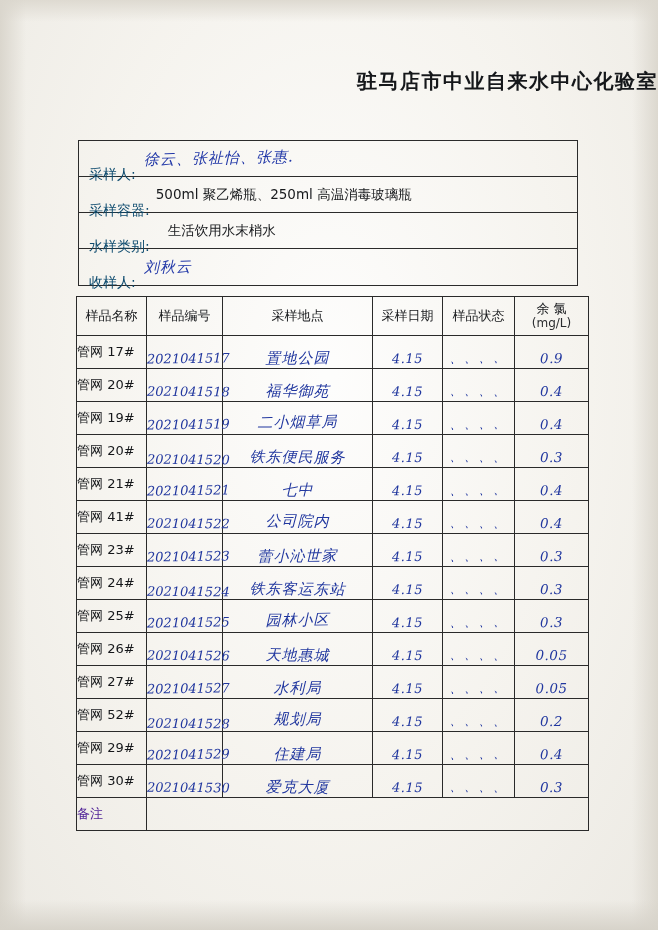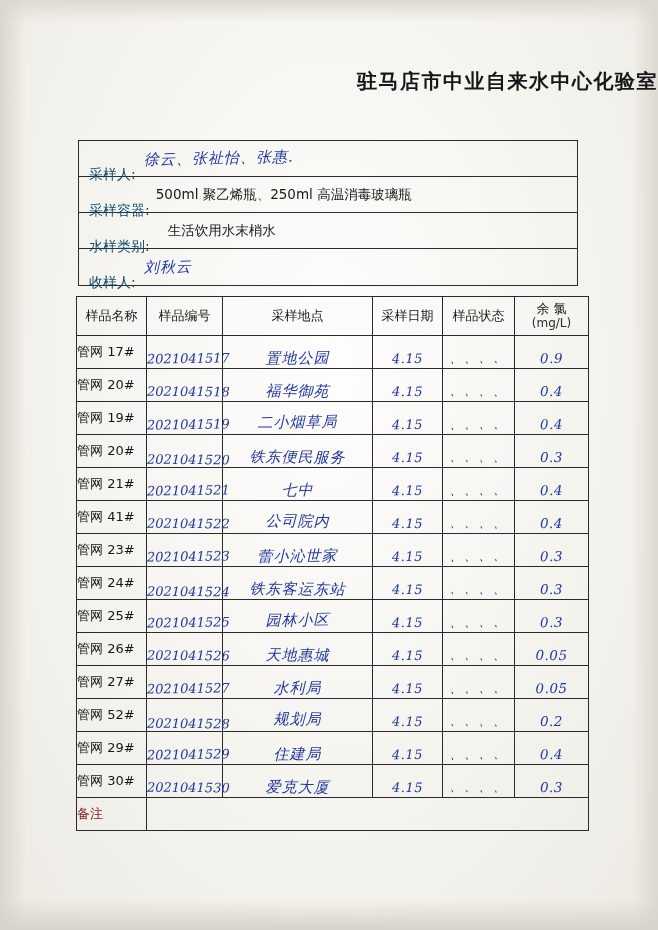--- a/index.html
+++ b/index.html
@@ -191,21 +191,21 @@
 
   
   tbody tr:nth-child(odd) .hw  { transform: rotate(-0.8deg); }
   tbody tr:nth-child(even) .hw { transform: rotate(0.5deg); }
   tbody tr:nth-child(3n) td.c-place .hw { top: 4px; }
   tbody tr:nth-child(4n) td.c-code .hw  { top: 8px; }
 
   td.c-remark {
     font-family: "DejaVu Sans", sans-serif;
     font-size: 13px;
-    color: #7f1d1d;
+    color: #4c1d95;
     padding-left: 5px;
   }
   tr.remark-row { height: 46px; }
 </style>
 </head>
 <body>
 
 <div class="page">
   <div class="paper-shade"></div>
   <div class="edge-top"></div>

